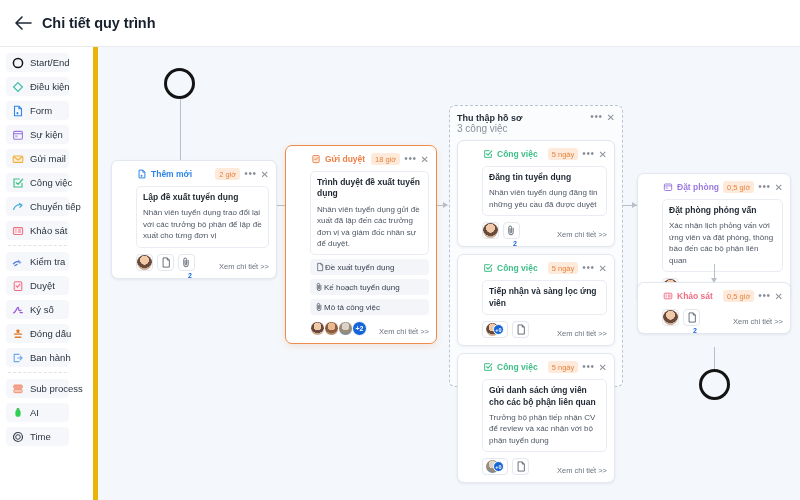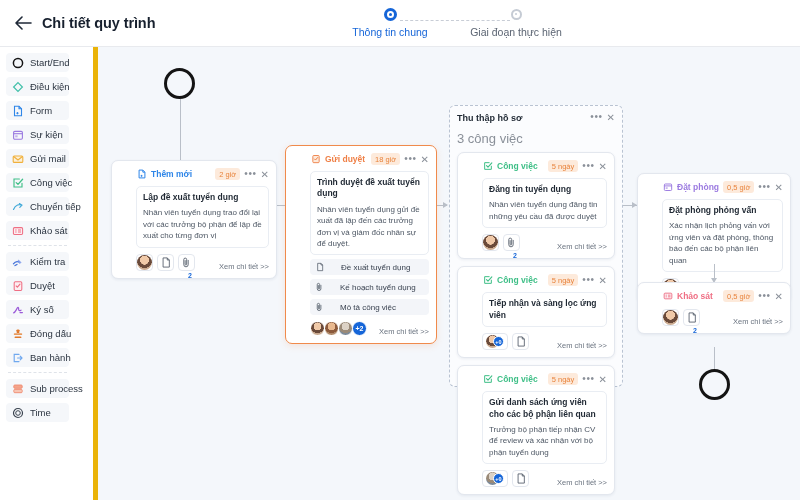--- a/index.html
+++ b/index.html
@@ -118,21 +118,21 @@
 
   .card-body {
     border: 1px solid #e9edf3; border-radius: 5px; padding: 5px 6px;
     margin-top: 5px; background: #ffffff;
   }
   .body-title { font-size: 8.5px; font-weight: bold; color: #1f2833; line-height: 1.35; }
   .body-desc { font-size: 8px; color: #4d5764; line-height: 1.42; margin-top: 4px; }
 
   .attach-row {
     display: flex; align-items: center; height: 16px;
-    background: #f3f5f9; border-radius: 4px; margin-top: 4px; padding: 0 6px; gap: 17px;
+    background: #f3f5f9; border-radius: 4px; margin-top: 4px; padding: 0 6px; gap: 1px;
   }
   .attach-row .atxt { font-size: 8px; color: #394250; }
 
   .card-foot { display: flex; align-items: flex-end; margin-top: 6px; }
   .chips { display: flex; align-items: center; gap: 4px; position: relative; }
   .chip-box {
     width: 17px; height: 17px; border: 1px solid #e3e7ee; border-radius: 4px;
     background: #fff; display: flex; align-items: center; justify-content: center;
   }
   .avatar {
@@ -154,50 +154,35 @@
   }
   .see-more { margin-left: auto; font-size: 7.5px; color: #6b7480; cursor: pointer; text-align: center; }
 
   
   .group-box {
     position: absolute; border: 1.3px dashed #b9c3d2; border-radius: 6px;
     background: #fbfcfe; padding: 7px;
   }
   .group-head { display: flex; align-items: flex-start; }
   .group-title { font-size: 9px; font-weight: bold; color: #1f2833; }
-  .group-sub { font-size: 13px; color: #8a9099; margin-top: 8px; }
+  .group-sub { font-size: 10px; color: #8a9099; margin-top: 0; }
 </style>
 </head>
 <body>
 
 <div id="app">
 
   <div class="topbar">
     <div class="back-arrow">
       <svg width="17" height="14" viewBox="0 0 17 14">
           <path d="M7 1 L1 7 L7 13 M1 7 H16" stroke="#1f2937" stroke-width="1.6" fill="none" stroke-linecap="round" stroke-linejoin="round"></path>
         </svg>
     </div>
     <div class="page-title">Chi tiết quy trình</div>
 
-    <div class="steps">
-      <div class="step-connector"></div>
-      <div class="step" style="left:0px;top:0;">
-        <div class="dot-wrap">
-            <div class="radio-on"></div>
-          </div>
-        <div class="step-label active">Thông tin chung</div>
-      </div>
-      <div class="step" style="left:126px;top:0;">
-        <div class="dot-wrap">
-            <div class="radio-off"></div>
-          </div>
-        <div class="step-label inactive">Giai đoạn thực hiện</div>
-      </div>
-    </div>
   </div>
 
   <div class="sidebar">
 
     <div class="side-item">
       <span class="side-ico">
           <svg width="12" height="12" viewBox="0 0 12 12">
             <circle cx="6" cy="6" r="4.6" fill="none" stroke="#141414" stroke-width="1.5"></circle>
           </svg>
         </span>
@@ -333,20 +318,29 @@
     <div class="side-item">
       <span class="side-ico">
           <svg width="12" height="12" viewBox="0 0 12 12">
             <rect x="1.8" y="2" width="8.4" height="3.3" rx="1" fill="#f4a58c" stroke="#ef8a6f" stroke-width="0.9"></rect>
             <rect x="1.8" y="6.4" width="8.4" height="3.3" rx="1" fill="#f8c6b4" stroke="#ef8a6f" stroke-width="0.9"></rect>
           </svg>
         </span>
       <span class="side-lbl">Sub process</span>
     </div>
 
+    <div class="side-item">
+      <span class="side-ico">
+          <svg width="12" height="12" viewBox="0 0 12 12">
+            <rect x="3.4" y="2.4" width="5.2" height="7.4" rx="2.6" fill="#2fcf4f"></rect>
+            <rect x="4.6" y="1.2" width="2.8" height="1.6" rx="0.6" fill="#2fa83f"></rect>
+          </svg>
+        </span>
+      <span class="side-lbl">AI</span>
+    </div>
 
     <div class="side-item">
       <span class="side-ico">
           <svg width="12" height="12" viewBox="0 0 12 12">
             <circle cx="6" cy="6" r="4.5" fill="none" stroke="#3b4450" stroke-width="1.2"></circle>
             <circle cx="6" cy="6" r="2.3" fill="none" stroke="#3b4450" stroke-width="1"></circle>
           </svg>
         </span>
       <span class="side-lbl">Time</span>
     </div>

